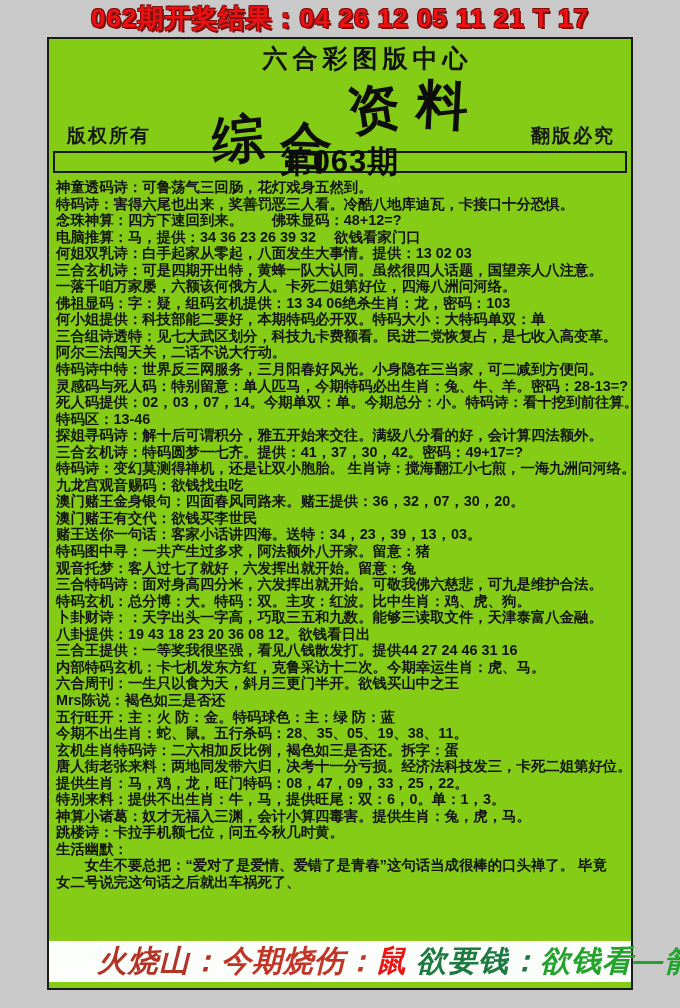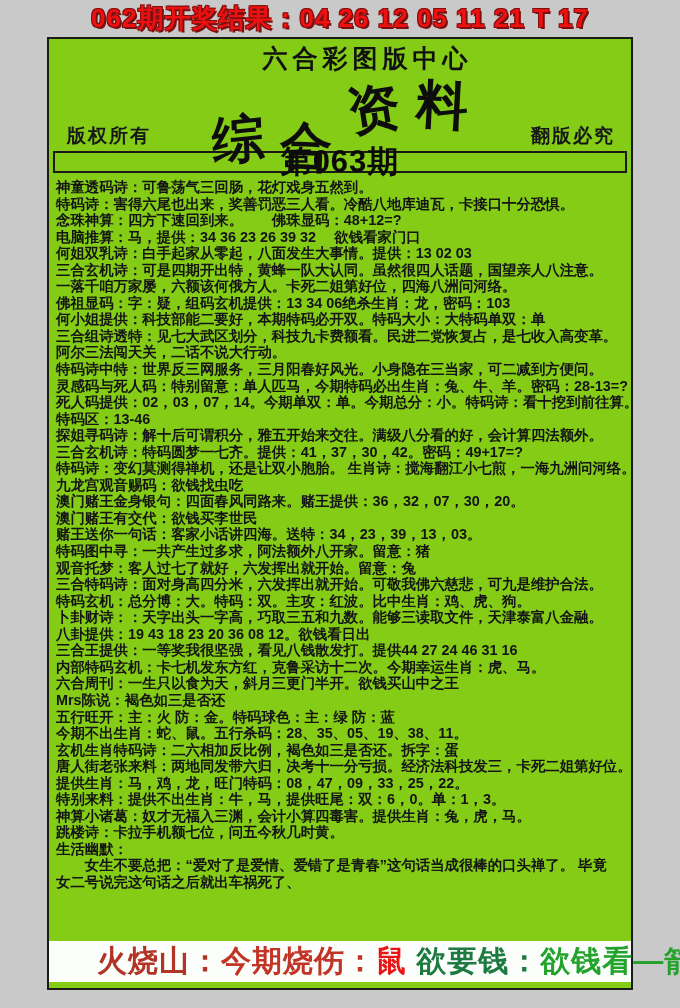--- a/index.html
+++ b/index.html
@@ -58,21 +58,21 @@
   }
   .body-lines .line {
     line-height:16.55px; white-space:nowrap; letter-spacing:0;
   }
   .footer-line {
     position:absolute; left:0; bottom:6px; width:100%;
     padding-left:48px;
     font-size:30px; font-weight:bold; white-space:nowrap;
     background:#fbfefb;
   }
-  .footer-line span { letter-spacing:1px; }
+  .footer-line span { letter-spacing:1px;font-style:italic; }
 </style>
 </head>
 <body>
 
 <div class="top-banner">
   <span class="result">062期开奖结果：04 26 12 05 11 21 T 17</span>
 </div>
 
 <div class="sheet">
 

